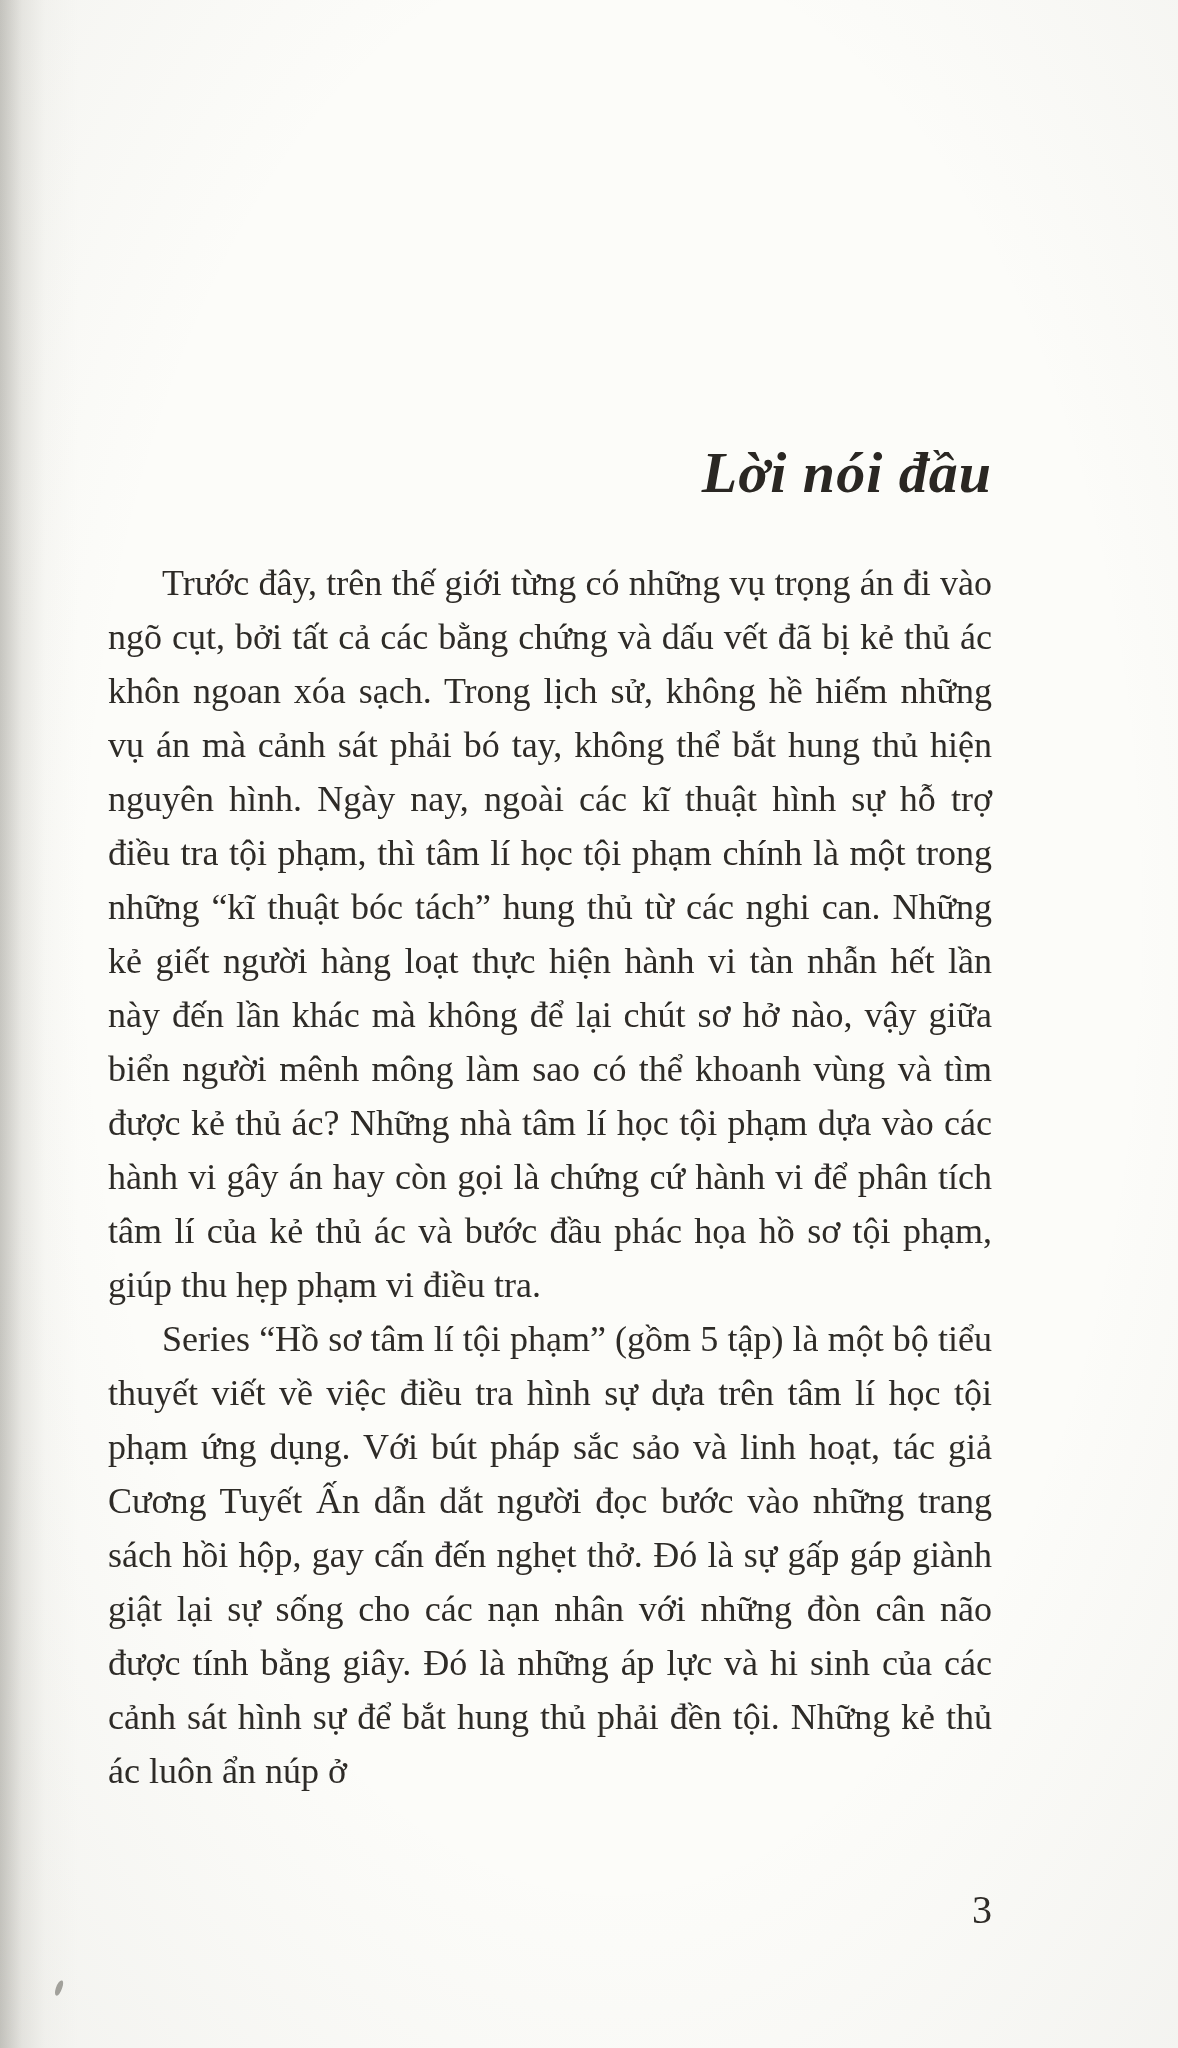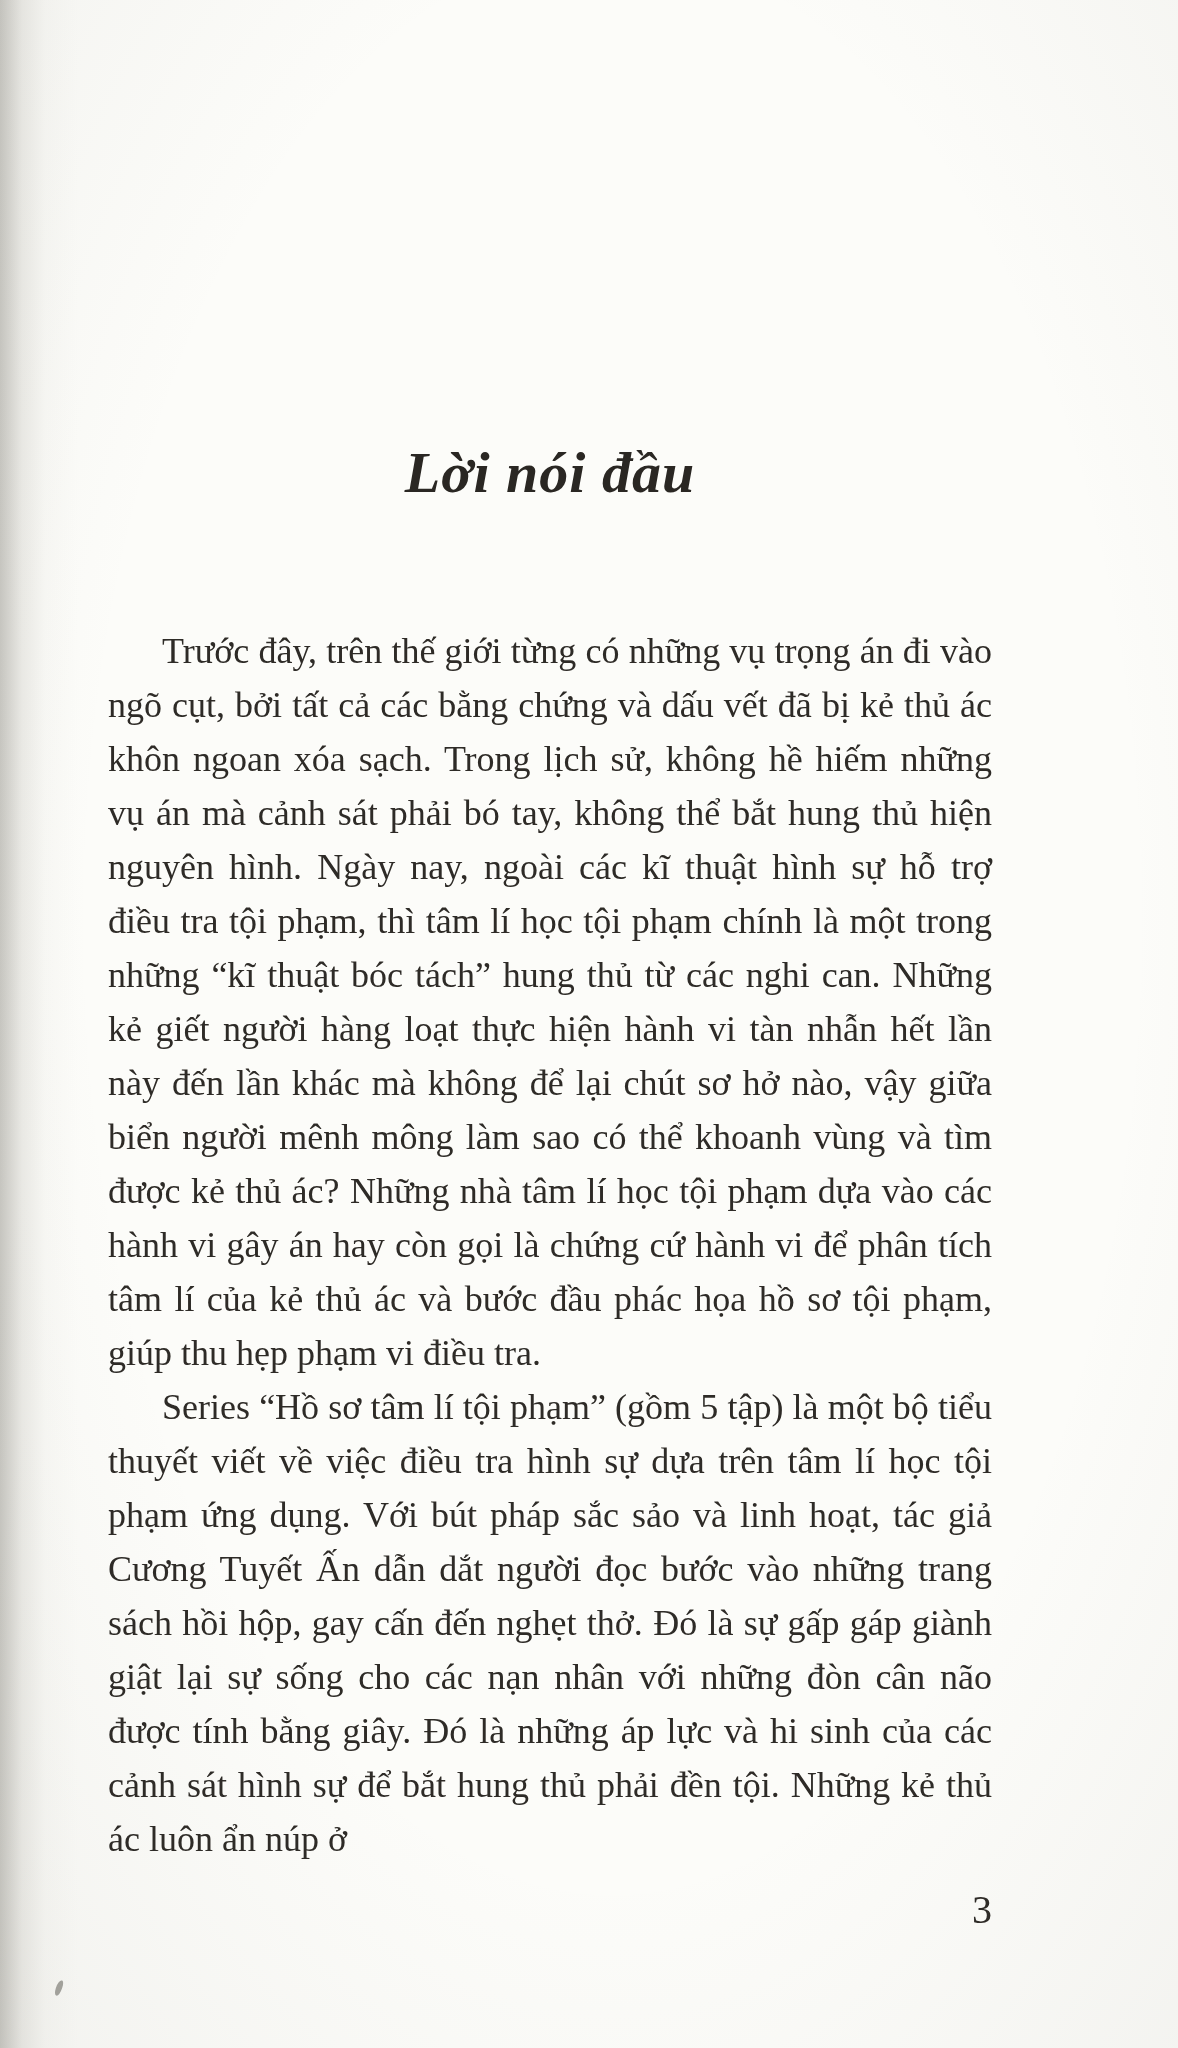--- a/index.html
+++ b/index.html
@@ -38,30 +38,30 @@
     pointer-events: none;
   }
   .content {
     position: absolute;
     left: 108px;
     top: 0;
     width: 884px;
   }
   .title {
     margin: 438px 0 0 0;
-    text-align: center;
+    text-align: right;
     font-size: 58px;
     line-height: 1.2;
     font-style: italic;
     font-weight: 700;
     letter-spacing: 1px;
     color: #2a2723;
   }
   .body-text {
-    margin-top: 116px;
+    margin-top: 48px;
     font-size: 36px;
     line-height: 54px;
     text-align: justify;
   }
   .body-text p {
     margin: 0;
     text-indent: 54px;
   }
   .page-number {
     position: absolute;

